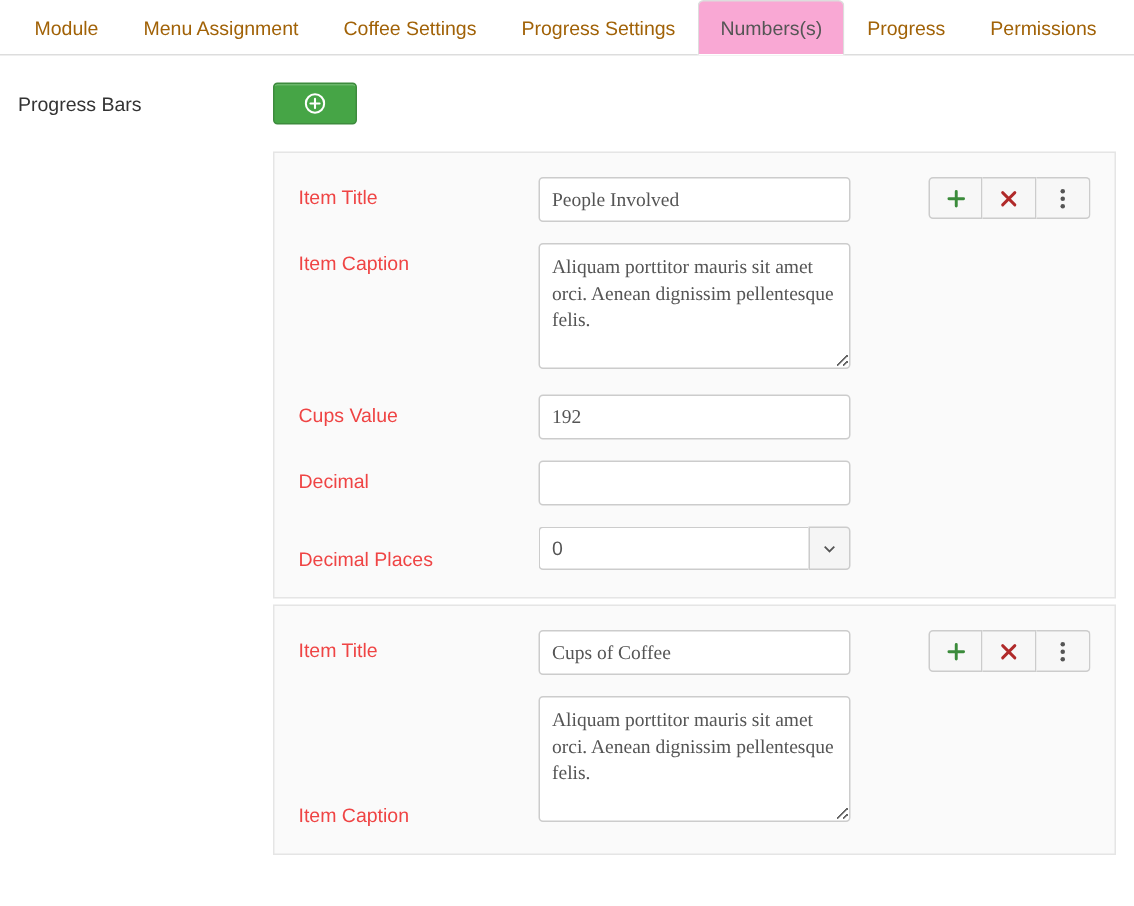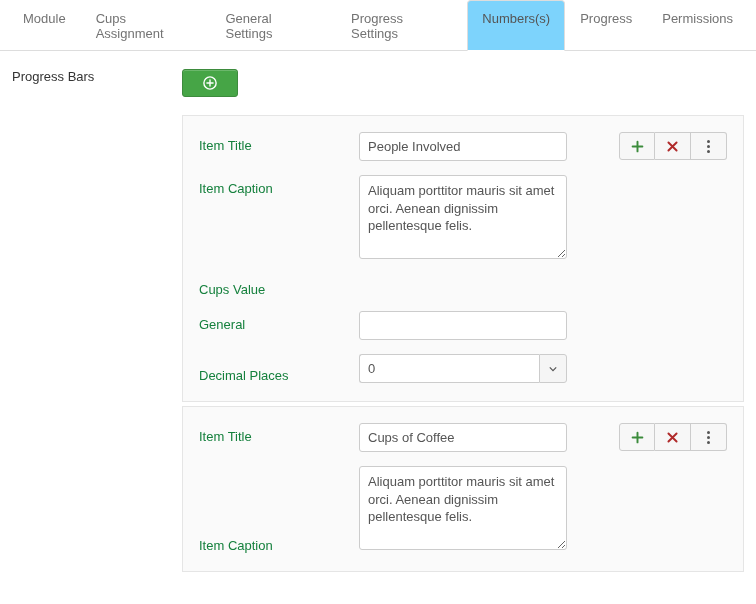--- a/index.html
+++ b/index.html
@@ -12,39 +12,40 @@
     background: #fff;
     width: 756px;
   }
   .tabs {
     display: flex;
     border-bottom: 1px solid #ddd;
     padding: 0 8px;
   }
   .tab {
     padding: 10px 14px 10px 14px;
-    color: #737373;
+    color: #a16207;
     cursor: pointer;
     border: 1px solid transparent;
     border-bottom: none;
     margin-bottom: -1px;
     position: relative;
   }
   .tab.active {
     color: #555;
     border: 1px solid #ddd;
     border-bottom: 1px solid #fff;
     border-radius: 4px 4px 0 0;
-    background: #7dd3fc;
+    background: #f9a8d4;
   }
   .body {
     padding: 18px 12px 12px 12px;
   }
   .header-row {
     display: flex;
+    align-items: center;
     margin-bottom: 18px;
   }
   .header-label {
     width: 170px;
     color: #333;
   }
   .add-btn {
     width: 56px;
     height: 28px;
     background: #46a546;
@@ -67,31 +68,31 @@
   .field-row {
     display: flex;
     align-items: flex-start;
     margin-bottom: 14px;
     position: relative;
   }
   .field-row:last-child { margin-bottom: 0; align-items: flex-end; }
   .field-label {
     width: 160px;
     padding-top: 6px;
-    color: #15803d;
+    color: #ef4444;
   }
   .field-control {
     flex: 0 0 auto;
   }
   input.text, textarea.text {
     width: 208px;
     padding: 6px 8px;
     border: 1px solid #ccc;
     border-radius: 3px;
-    font-family: Liberation Sans, sans-serif;
+    font-family: Liberation Serif, serif;
     font-size: 13px;
     color: #555;
     background: #fff;
   }
   textarea.text {
     height: 84px;
     resize: both;
     line-height: 1.35;
   }
   .select-wrap {
@@ -143,22 +144,22 @@
   }
   .dots span {
     width: 3px; height: 3px; background: #555; border-radius: 50%;
   }
 </style>
 </head>
 <body>
 
 <div class="tabs">
   <div class="tab">Module</div>
-  <div class="tab">Cups Assignment</div>
-  <div class="tab">General Settings</div>
+  <div class="tab">Menu Assignment</div>
+  <div class="tab">Coffee Settings</div>
   <div class="tab">Progress Settings</div>
   <div class="tab active">Numbers(s)</div>
   <div class="tab">Progress</div>
   <div class="tab">Permissions</div>
 </div>
 
 <div class="body">
   <div class="header-row">
     <div class="header-label">Progress Bars</div>
     <div class="add-btn">
@@ -196,23 +197,26 @@
       </div>
     </div>
     <div class="field-row">
       <div class="field-label">Item Caption</div>
       <div class="field-control">
         <textarea class="text" style="">Aliquam porttitor mauris sit amet orci. Aenean dignissim pellentesque felis.</textarea>
       </div>
     </div>
     <div class="field-row">
       <div class="field-label">Cups Value</div>
-    </div>
-    <div class="field-row">
-      <div class="field-label">General</div>
+      <div class="field-control">
+        <input class="text" type="text" value="192" style="">
+      </div>
+    </div>
+    <div class="field-row">
+      <div class="field-label">Decimal</div>
       <div class="field-control">
         <input class="text" type="text" value="" style="">
       </div>
     </div>
     <div class="field-row">
       <div class="field-label">Decimal Places</div>
       <div class="field-control">
         <div class="select-wrap">
           <div class="select-val">0</div>
           <div class="select-caret">

